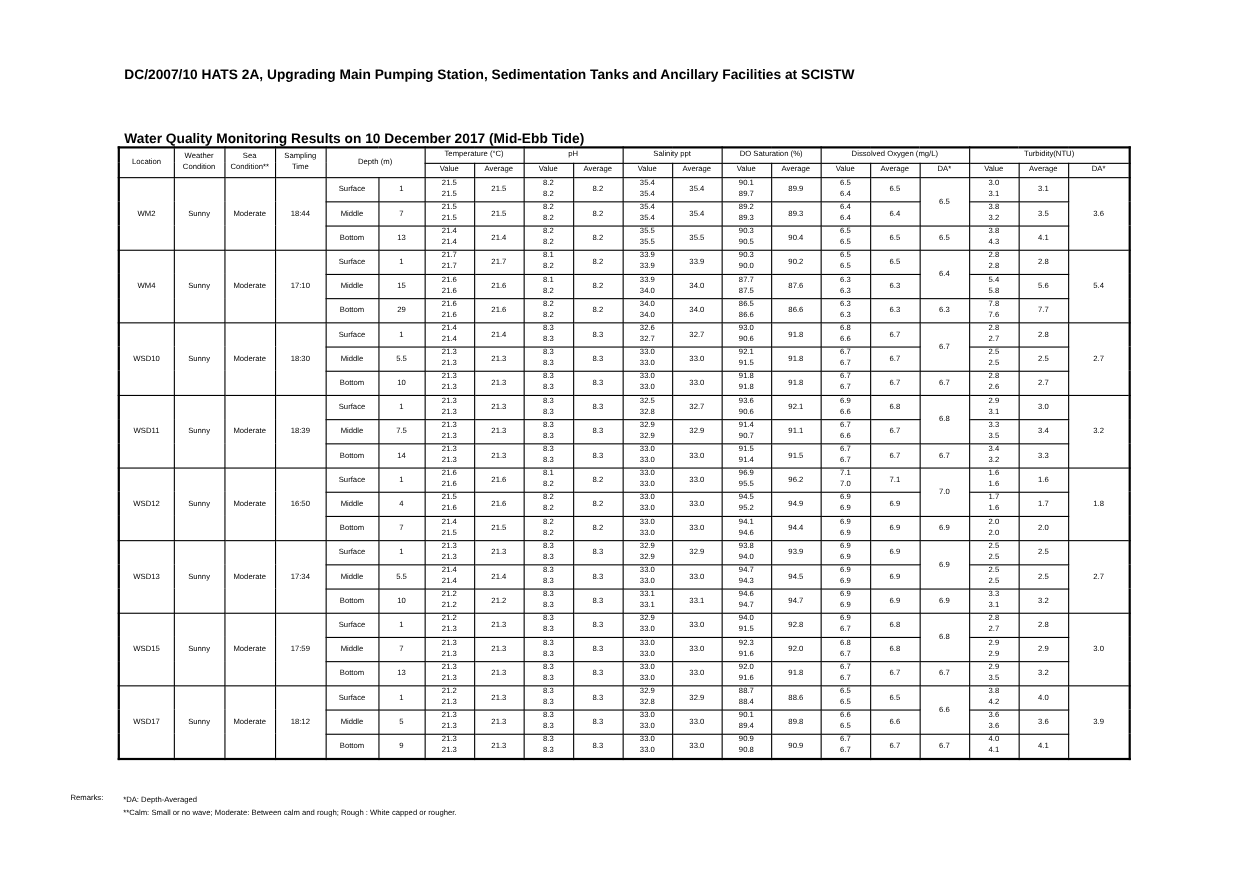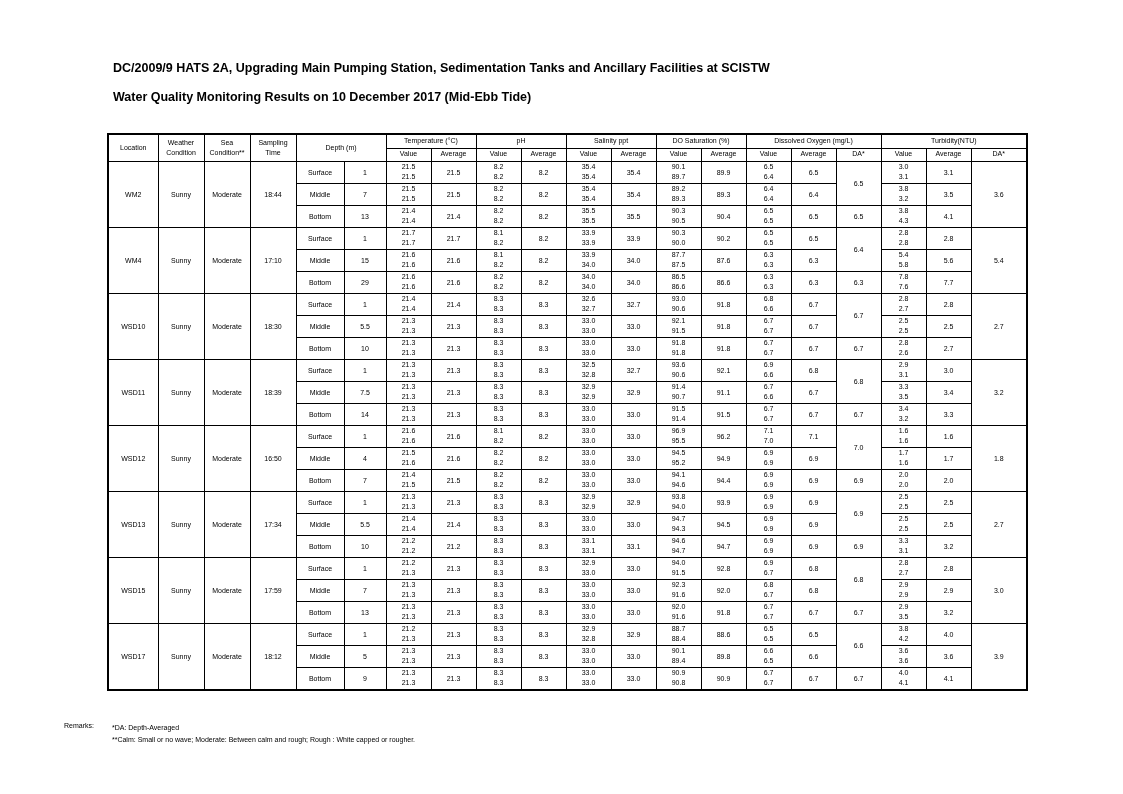--- a/index.html
+++ b/index.html
@@ -6,21 +6,21 @@
   html,body { background:#fff; }
   body {
     width:1123px; height:794px; position:relative;
     font-family:"Liberation Sans", sans-serif; color:#000;
   }
   .title {
     position:absolute; left:113px; top:61px;
     font-size:12.5px; font-weight:bold; white-space:nowrap;
   }
   .subtitle {
-    position:absolute; left:113px; top:90px;
+    position:absolute; left:113px; top:119px;
     font-size:12.5px; font-weight:bold; white-space:nowrap;
   }
   table.results {
     position:absolute; left:107px; top:133px;
     border-collapse:collapse; table-layout:fixed;
     border:2px solid #000;
   }
   table.results th, table.results td {
     border:1px solid #000;
     font-size:7px; font-weight:normal;
@@ -35,21 +35,21 @@
   .dual { white-space:pre-line; line-height:10.5px; }
   .remarks {
     position:absolute; left:64px; top:722px;
     font-size:7px; display:flex; gap:18px;
   }
   .remarks .lines { line-height:12px; }
 </style>
 </head>
 <body>
 
-<div class="title">DC/2009/9 HATS 2A, Upgrading Main Pumping Station, Sedimentation Tanks and Ancillary Facilities at SCISTW</div>
+<div class="title">DC/2007/10 HATS 2A, Upgrading Main Pumping Station, Sedimentation Tanks and Ancillary Facilities at SCISTW</div>
 <div class="subtitle">Water Quality Monitoring Results on 10 December 2017 (Mid-Ebb Tide)</div>
 
 <table class="results">
   <colgroup>
     <col style="width:50px">
       <col style="width:46px">
       <col style="width:46px">
       <col style="width:46px">
     <col style="width:48px">
       <col style="width:42px">

